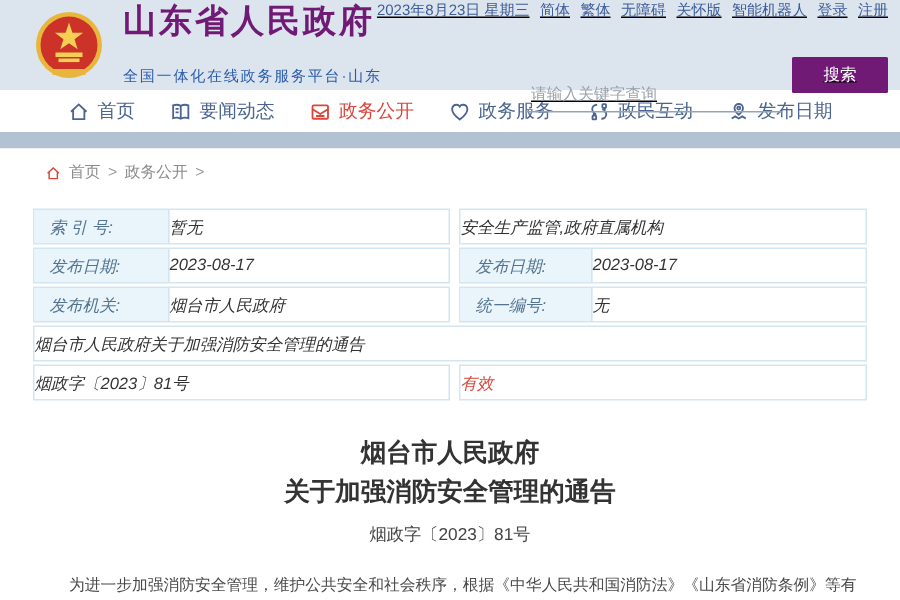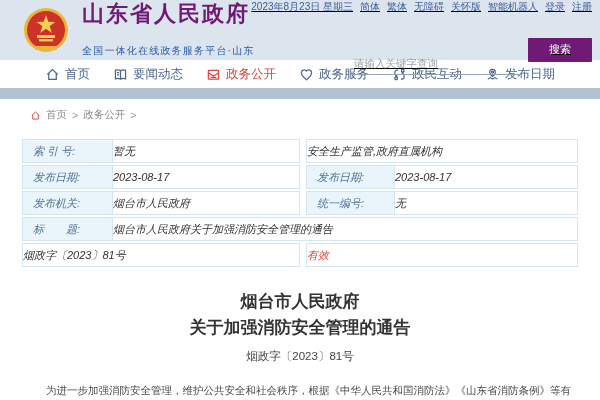--- a/index.html
+++ b/index.html
@@ -172,21 +172,20 @@
         <div class="t-label">发布机关:</div>
         <div class="t-value">烟台市人民政府</div>
       </div>
       <div class="pair pair-right">
         <div class="t-label">统一编号:</div>
         <div class="t-value">无</div>
       </div>
     </div>
     <div class="t-row">
       <div class="pair pair-full">
-        <div class="t-label">标　　题:</div>
         <div class="t-value">烟台市人民政府关于加强消防安全管理的通告</div>
       </div>
     </div>
     <div class="t-row">
       <div class="pair pair-left">
         <div class="t-value">烟政字〔2023〕81号</div>
       </div>
       <div class="pair pair-right">
         <div class="t-value red">有效</div>
       </div>

